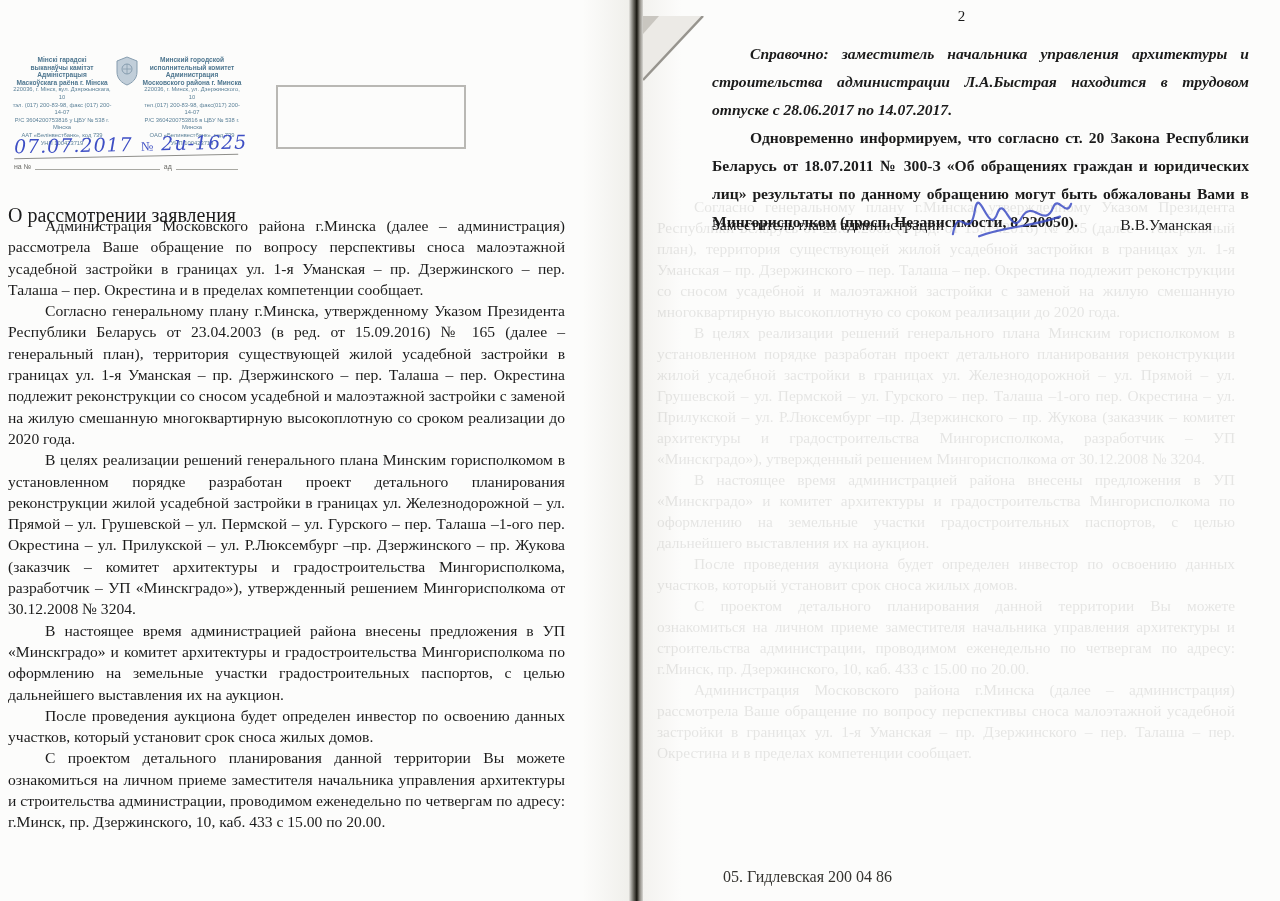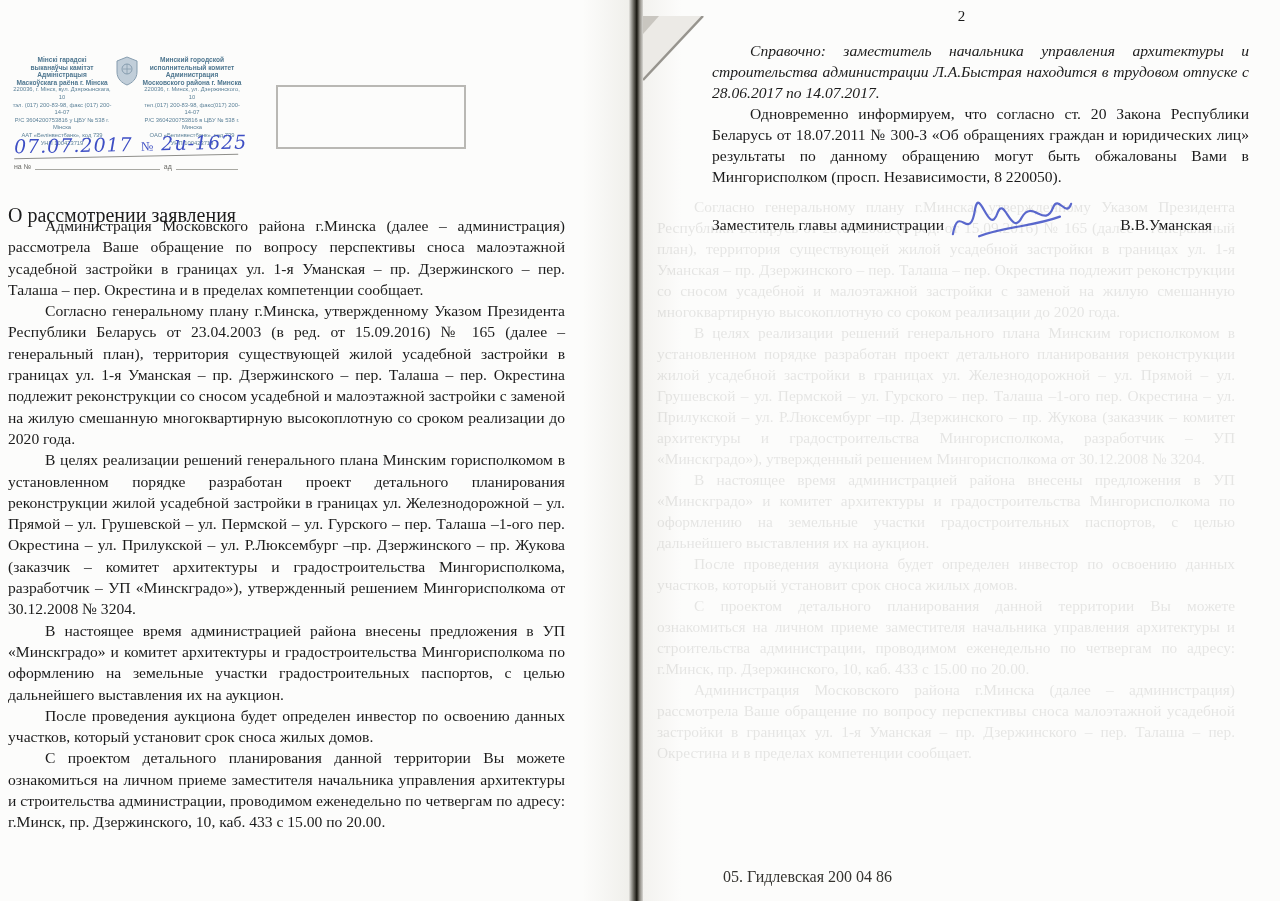--- a/index.html
+++ b/index.html
@@ -49,21 +49,21 @@
 
   
   .pagenum { position:absolute; left:0; top:8px; width:100%; text-align:center; font-size:15px; }
 
   .ghost { position:absolute; left:14px; top:196px; width:578px; height:648px; overflow:hidden;
            opacity:.12; color:#44443f; filter:blur(0.6px);
            font-size:15.4px; line-height:21px; text-align:justify; z-index:0; }
   .ghost p { text-indent:37px; }
 
   .body2 { position:absolute; left:69px; top:40px; width:537px;
-           font-size:15.6px; line-height:21px; text-align:justify; z-index:1; }
+           font-size:15.6px; line-height:28px; text-align:justify; z-index:1;font-weight:bold; }
   .body2 p { text-indent:38px; }
   .body2 p.note { font-style:italic; }
 
   .sig-row { position:absolute; left:69px; top:216px; width:500px; z-index:2;
              display:flex; justify-content:space-between; align-items:flex-end; font-size:15.6px; }
   .signature { position:absolute; left:236px; top:-26px; width:128px; height:58px;
                transform:rotate(-4deg); }
   .signature path { fill:none; stroke:var(--handwriting-ink,#3d4ec4); stroke-width:2.2;
                     stroke-linecap:round; opacity:.85; }
 

